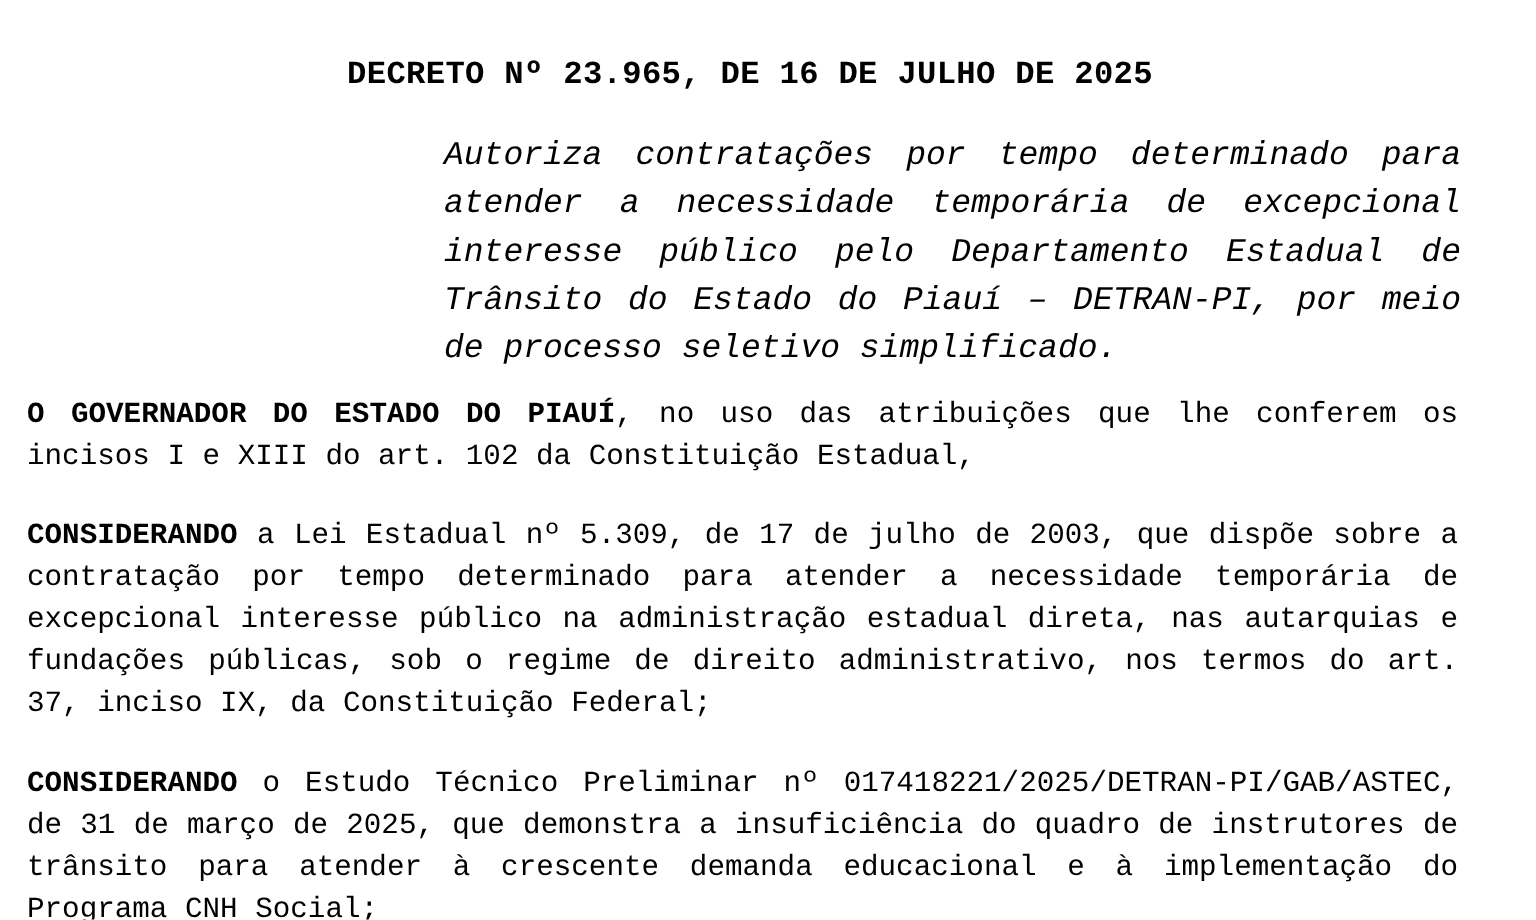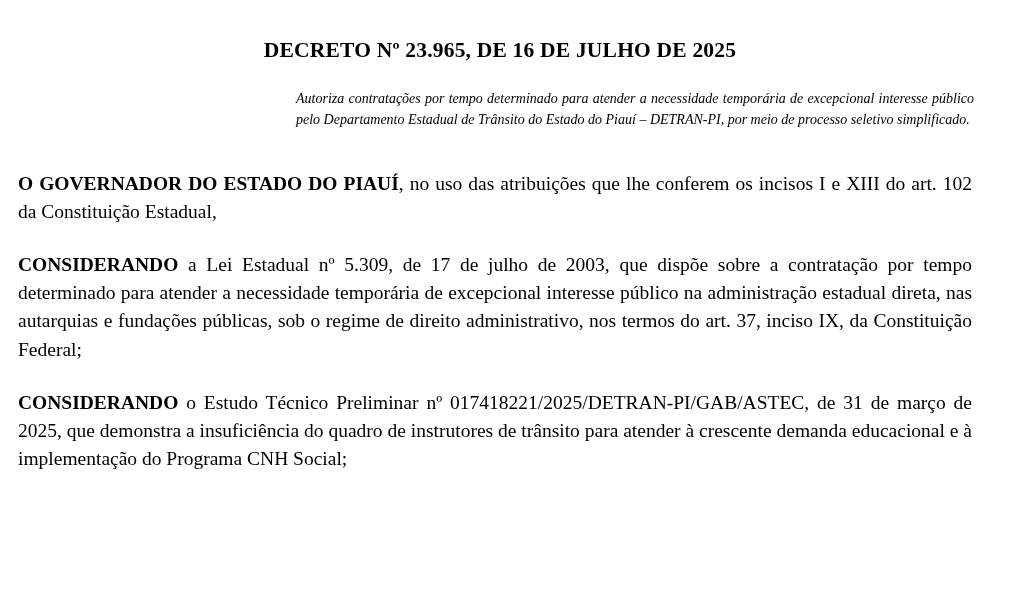--- a/index.html
+++ b/index.html
@@ -13,50 +13,51 @@
     font-family: "Liberation Serif", serif;
     color: #000000;
     overflow: hidden;
   }
   .page {
     width: 1024px;
     height: 439px;
     box-sizing: border-box;
     padding: 30px 52px 0 18px;
     position: relative;
+    font-family: Liberation Mono, monospace;
   }
   .doc-title {
     text-align: center;
     font-weight: bold;
     font-size: 21.5px;
     letter-spacing: 0.2px;
     margin: 8px 0 0 0;
     padding-left: 10px;
   }
   .ementa {
     margin: 26px 0 0 278px;
     width: 678px;
     font-style: italic;
-    font-size: 14px;
+    font-size: 22px;
     line-height: 1.47;
     text-align: justify;
     text-justify: inter-word;
   }
   .para {
     margin: 25px 0 0 0;
     font-size: 19.5px;
     line-height: 1.44;
     text-align: justify;
     text-justify: inter-word;
   }
   .para b {
     font-weight: bold;
   }
   .p-gov {
-    margin-top: 40px;
+    margin-top: 12px;
   }
 </style>
 </head>
 <body>
 
 <div class="page">
 
   <h1 class="doc-title">DECRETO Nº 23.965, DE 16 DE JULHO DE 2025</h1>
 
   <div class="ementa">Autoriza contratações por tempo determinado para atender a necessidade temporária de excepcional interesse público pelo Departamento Estadual de Trânsito do Estado do Piauí – DETRAN-PI, por meio de processo seletivo simplificado.</div>

